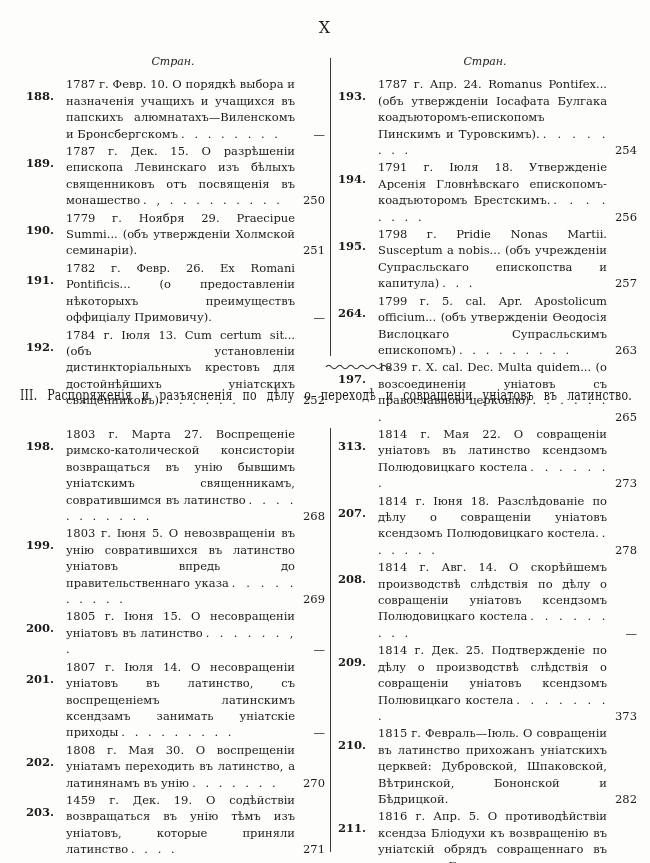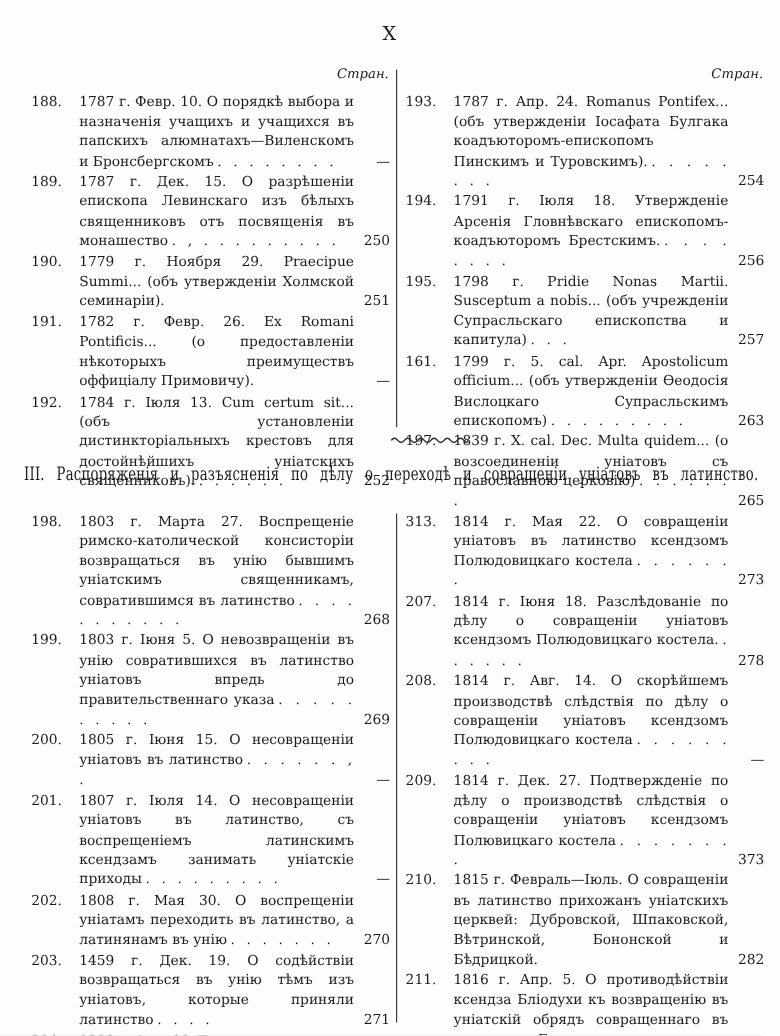--- a/index.html
+++ b/index.html
@@ -25,35 +25,35 @@
   }
   .col {
     position: absolute;
     width: 303px;
   }
   .col-1l { left: 22px;  top: 54px; }
   .col-1r { left: 334px; top: 54px; }
   .col-2l { left: 22px;  top: 426px; }
   .col-2r { left: 334px; top: 426px; }
   .stran {
-    text-align: right;
+    text-align: center;
     font-style: italic;
     font-size: 11px;
     margin-bottom: 6px;
     padding-right: 1px;
   }
   .entry {
     position: relative;
     padding: 0 30px 0 44px;
     margin-bottom: 1px;
     text-align: justify;
   }
   .entry .num {
     position: absolute;
-    left: 4px; top: 0;
+    left: 4px; top: 12px; font-weight: bold;
   }
   .entry .pg {
     position: absolute;
     right: 0; bottom: 0;
     width: 28px;
     text-align: right;
   }
   .dots {
     letter-spacing: 1.5px;
     word-spacing: 3px;
@@ -138,21 +138,21 @@
     <span class="num">194.</span><span class="txt">1791 г. Іюля 18. Утвержденіе Арсенія Гловнѣвскаго епископомъ-коадъюторомъ Брестскимъ.</span><span class="dots">. . . . . . . .</span>
     <span class="pg">256</span>
   </div>
 
   <div class="entry">
     <span class="num">195.</span><span class="txt">1798 г. Pridie Nonas Martii. Susceptum a nobis... (объ учрежденіи Супрасльскаго епископства и капитула)</span><span class="dots">. . .</span>
     <span class="pg">257</span>
   </div>
 
   <div class="entry">
-    <span class="num">161.</span><span class="txt">1799 г. 5. cal. Apr. Apostolicum officium... (объ утвержденіи Ѳеодосія Вислоцкаго Супрасльскимъ епископомъ)</span><span class="dots">. . . . . . . . .</span>
+    <span class="num">264.</span><span class="txt">1799 г. 5. cal. Apr. Apostolicum officium... (объ утвержденіи Ѳеодосія Вислоцкаго Супрасльскимъ епископомъ)</span><span class="dots">. . . . . . . . .</span>
     <span class="pg">263</span>
   </div>
 
   <div class="entry">
     <span class="num">197.</span><span class="txt">1839 г. X. cal. Dec. Multa quidem... (о возсоединеніи уніатовъ съ православною церковію)</span><span class="dots">. . . . . . .</span>
     <span class="pg">265</span>
   </div>
 </div>
   </div>
 
@@ -213,21 +213,21 @@
     <span class="num">207.</span><span class="txt">1814 г. Іюня 18. Разслѣдованіе по дѣлу о совращеніи уніатовъ ксендзомъ Полюдовицкаго костела.</span><span class="dots">. . . . . .</span>
     <span class="pg">278</span>
   </div>
 
   <div class="entry">
     <span class="num">208.</span><span class="txt">1814 г. Авг. 14. О скорѣйшемъ производствѣ слѣдствія по дѣлу о совращеніи уніатовъ ксендзомъ Полюдовицкаго костела</span><span class="dots">. . . . . . . . .</span>
     <span class="pg">—</span>
   </div>
 
   <div class="entry">
-    <span class="num">209.</span><span class="txt">1814 г. Дек. 27. Подтвержденіе по дѣлу о производствѣ слѣдствія о совращеніи уніатовъ ксендзомъ Полювицкаго костела</span><span class="dots">. . . . . . . .</span>
+    <span class="num">209.</span><span class="txt">1814 г. Дек. 25. Подтвержденіе по дѣлу о производствѣ слѣдствія о совращеніи уніатовъ ксендзомъ Полювицкаго костела</span><span class="dots">. . . . . . . .</span>
     <span class="pg">373</span>
   </div>
 
   <div class="entry">
     <span class="num">210.</span><span class="txt">1815 г. Февраль—Іюль. О совращеніи въ латинство прихожанъ уніатскихъ церквей: Дубровской, Шпаковской, Вѣтринской, Бононской и Бѣдрицкой.</span><span class="dots"></span>
     <span class="pg">282</span>
   </div>
 
   <div class="entry">
     <span class="num">211.</span><span class="txt">1816 г. Апр. 5. О противодѣйствіи ксендза Бліодухи къ возвращенію въ уніатскій обрядъ совращеннаго въ латинство Горсплянскаго прихода</span><span class="dots">. .</span>

